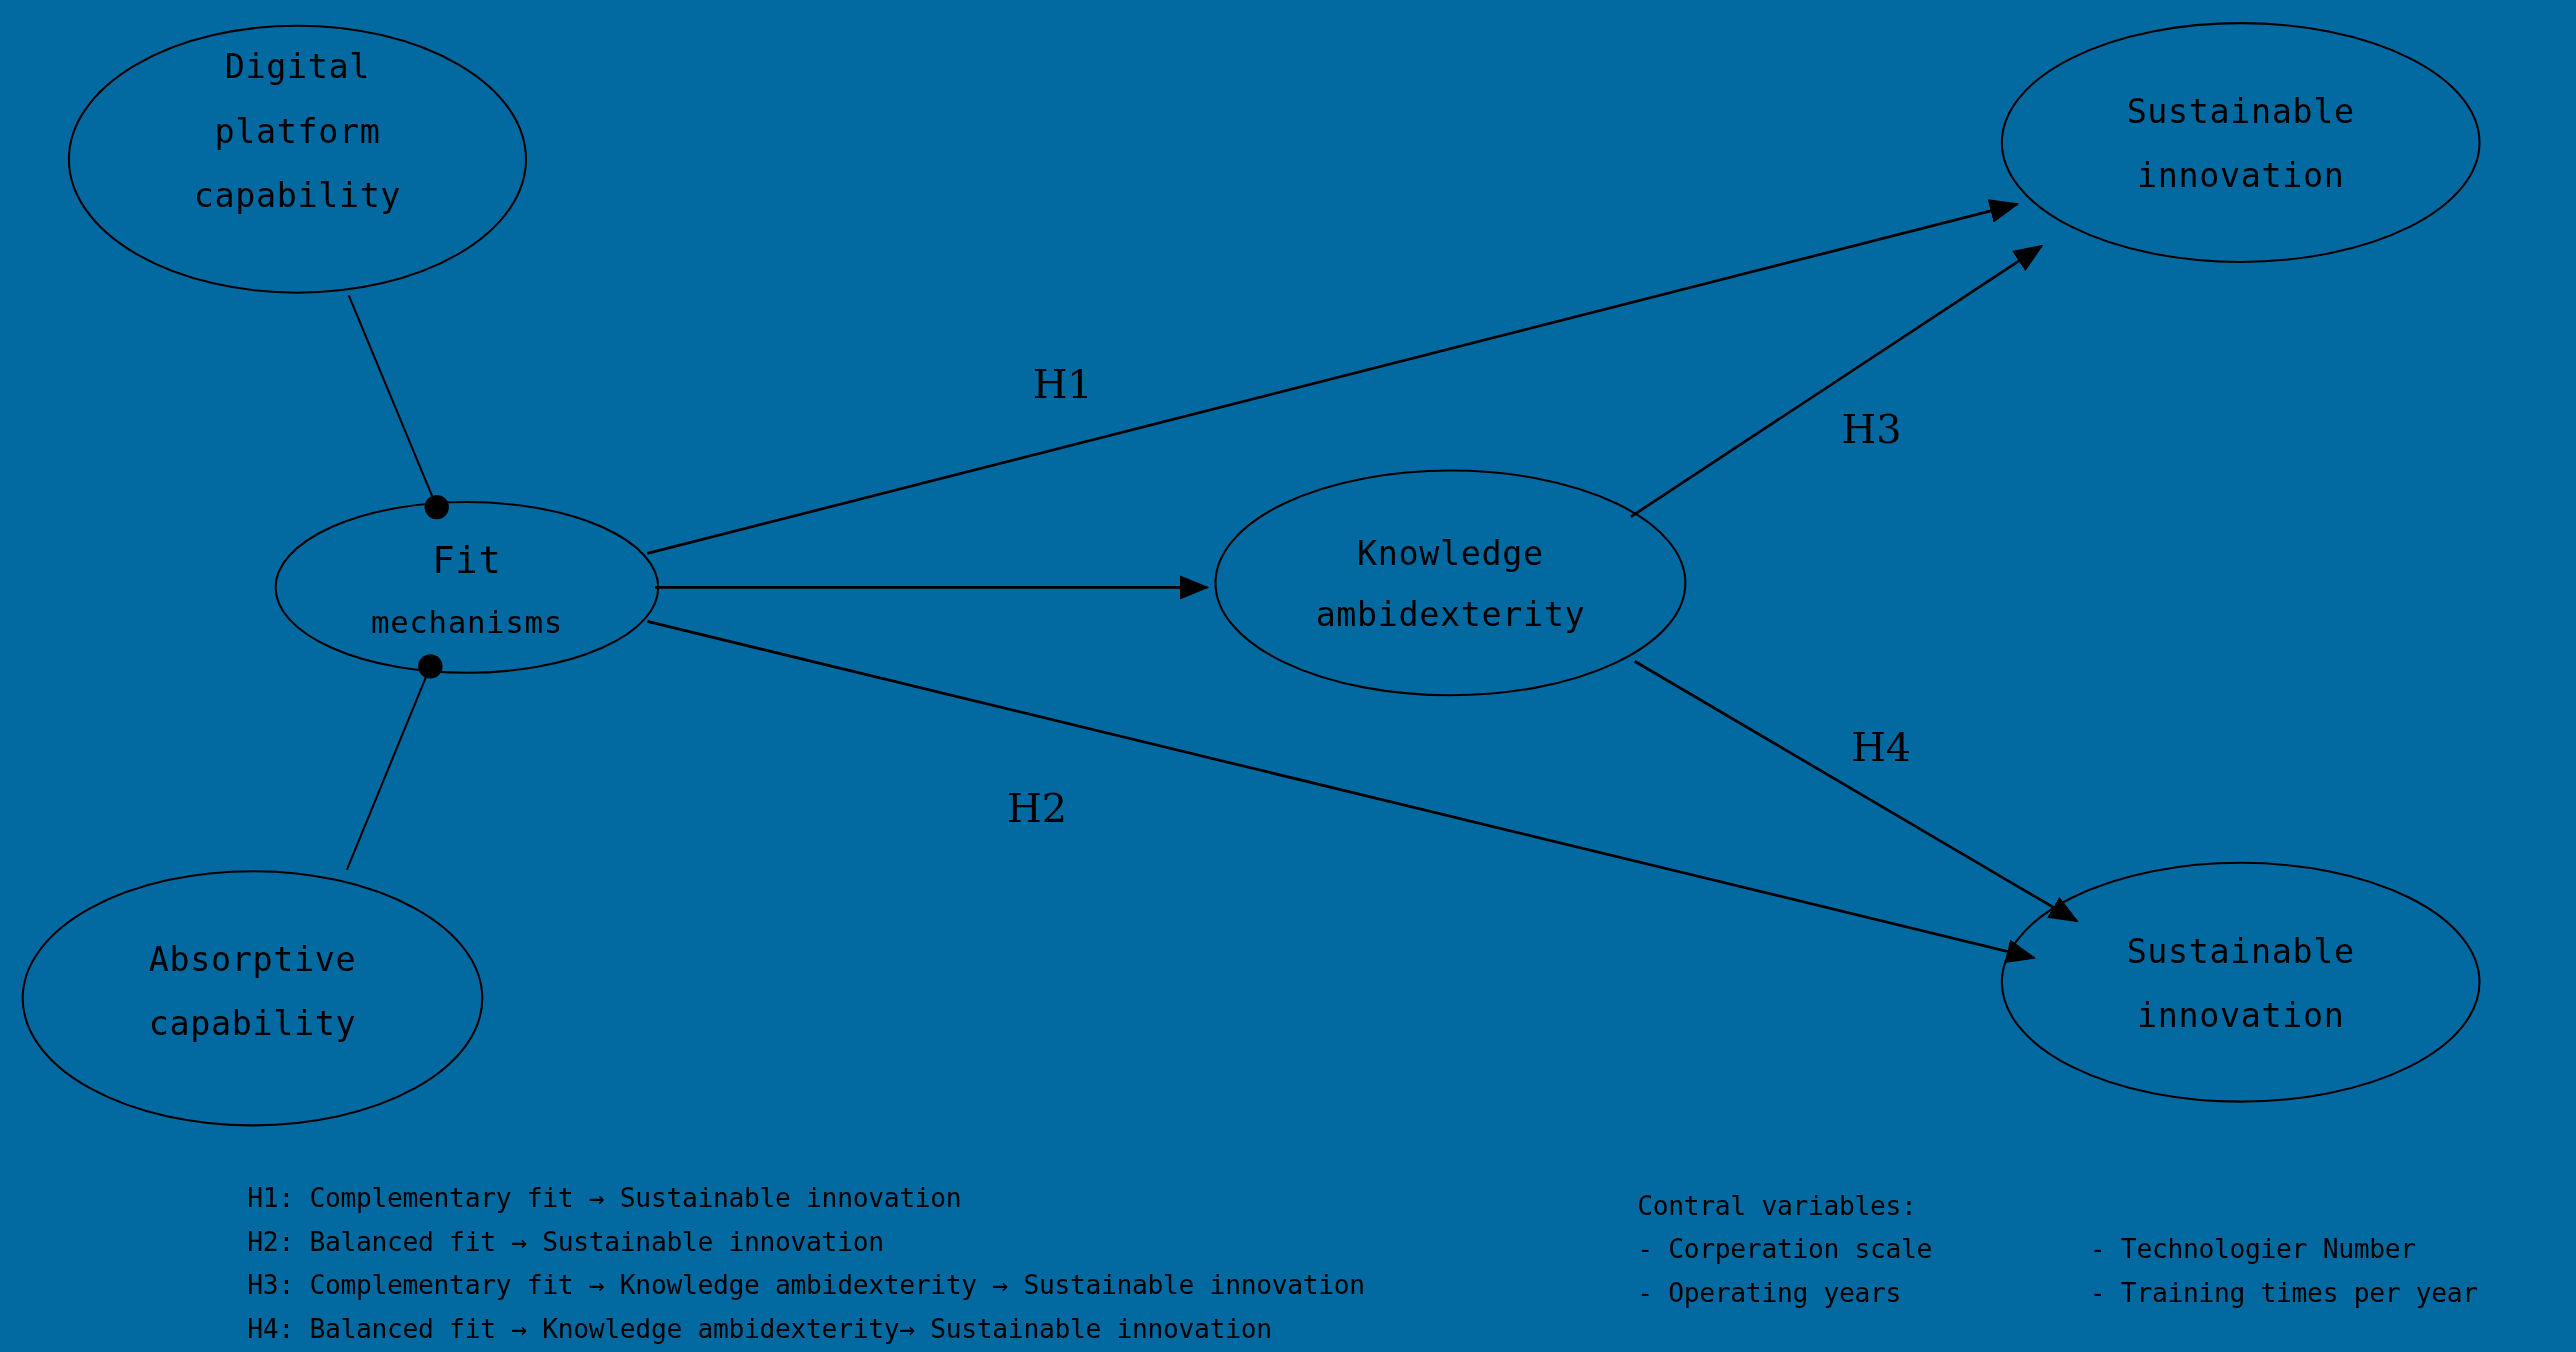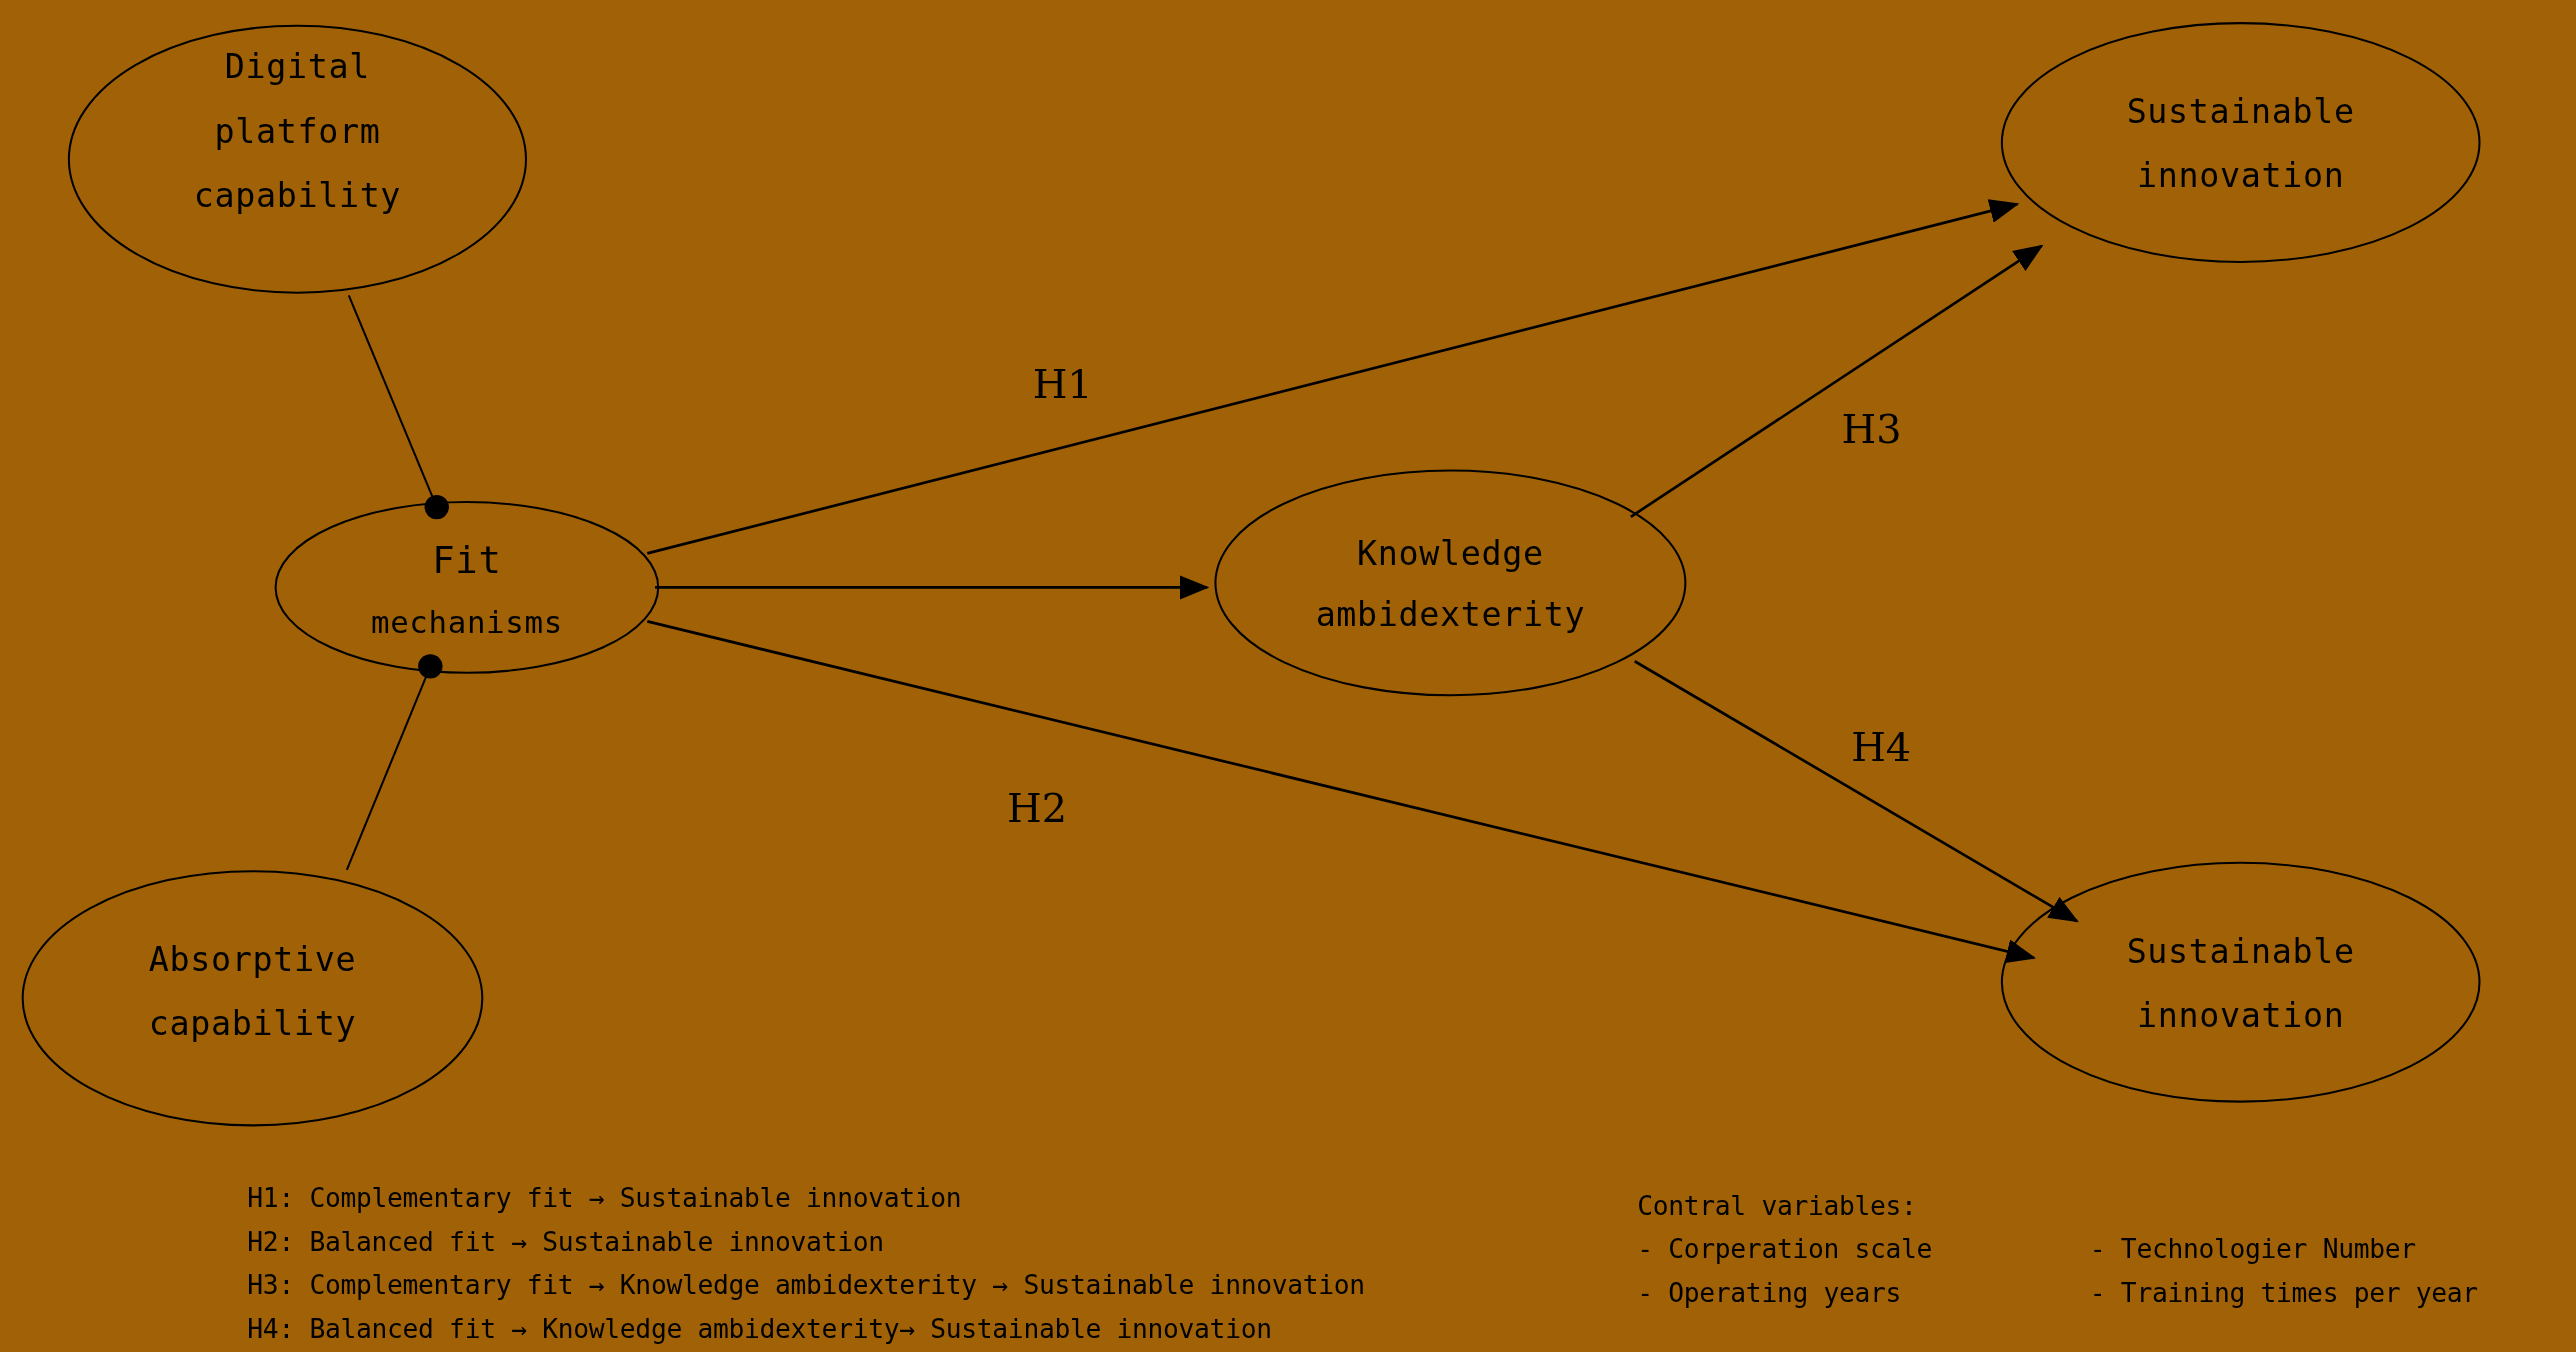--- a/index.html
+++ b/index.html
@@ -8,21 +8,21 @@
     padding: 0;
     background: #ffffff;
   }
   body {
     font-family: "DejaVu Sans Mono", monospace;
   }
   #canvas {
     position: relative;
     width: 2576px;
     height: 1352px;
-    background: #a16207;
+    background: #0369a1;
     overflow: hidden;
   }
   #diagram-svg {
     position: absolute;
     left: 0;
     top: 0;
     width: 2576px;
     height: 1352px;
   }
   .node-label {

